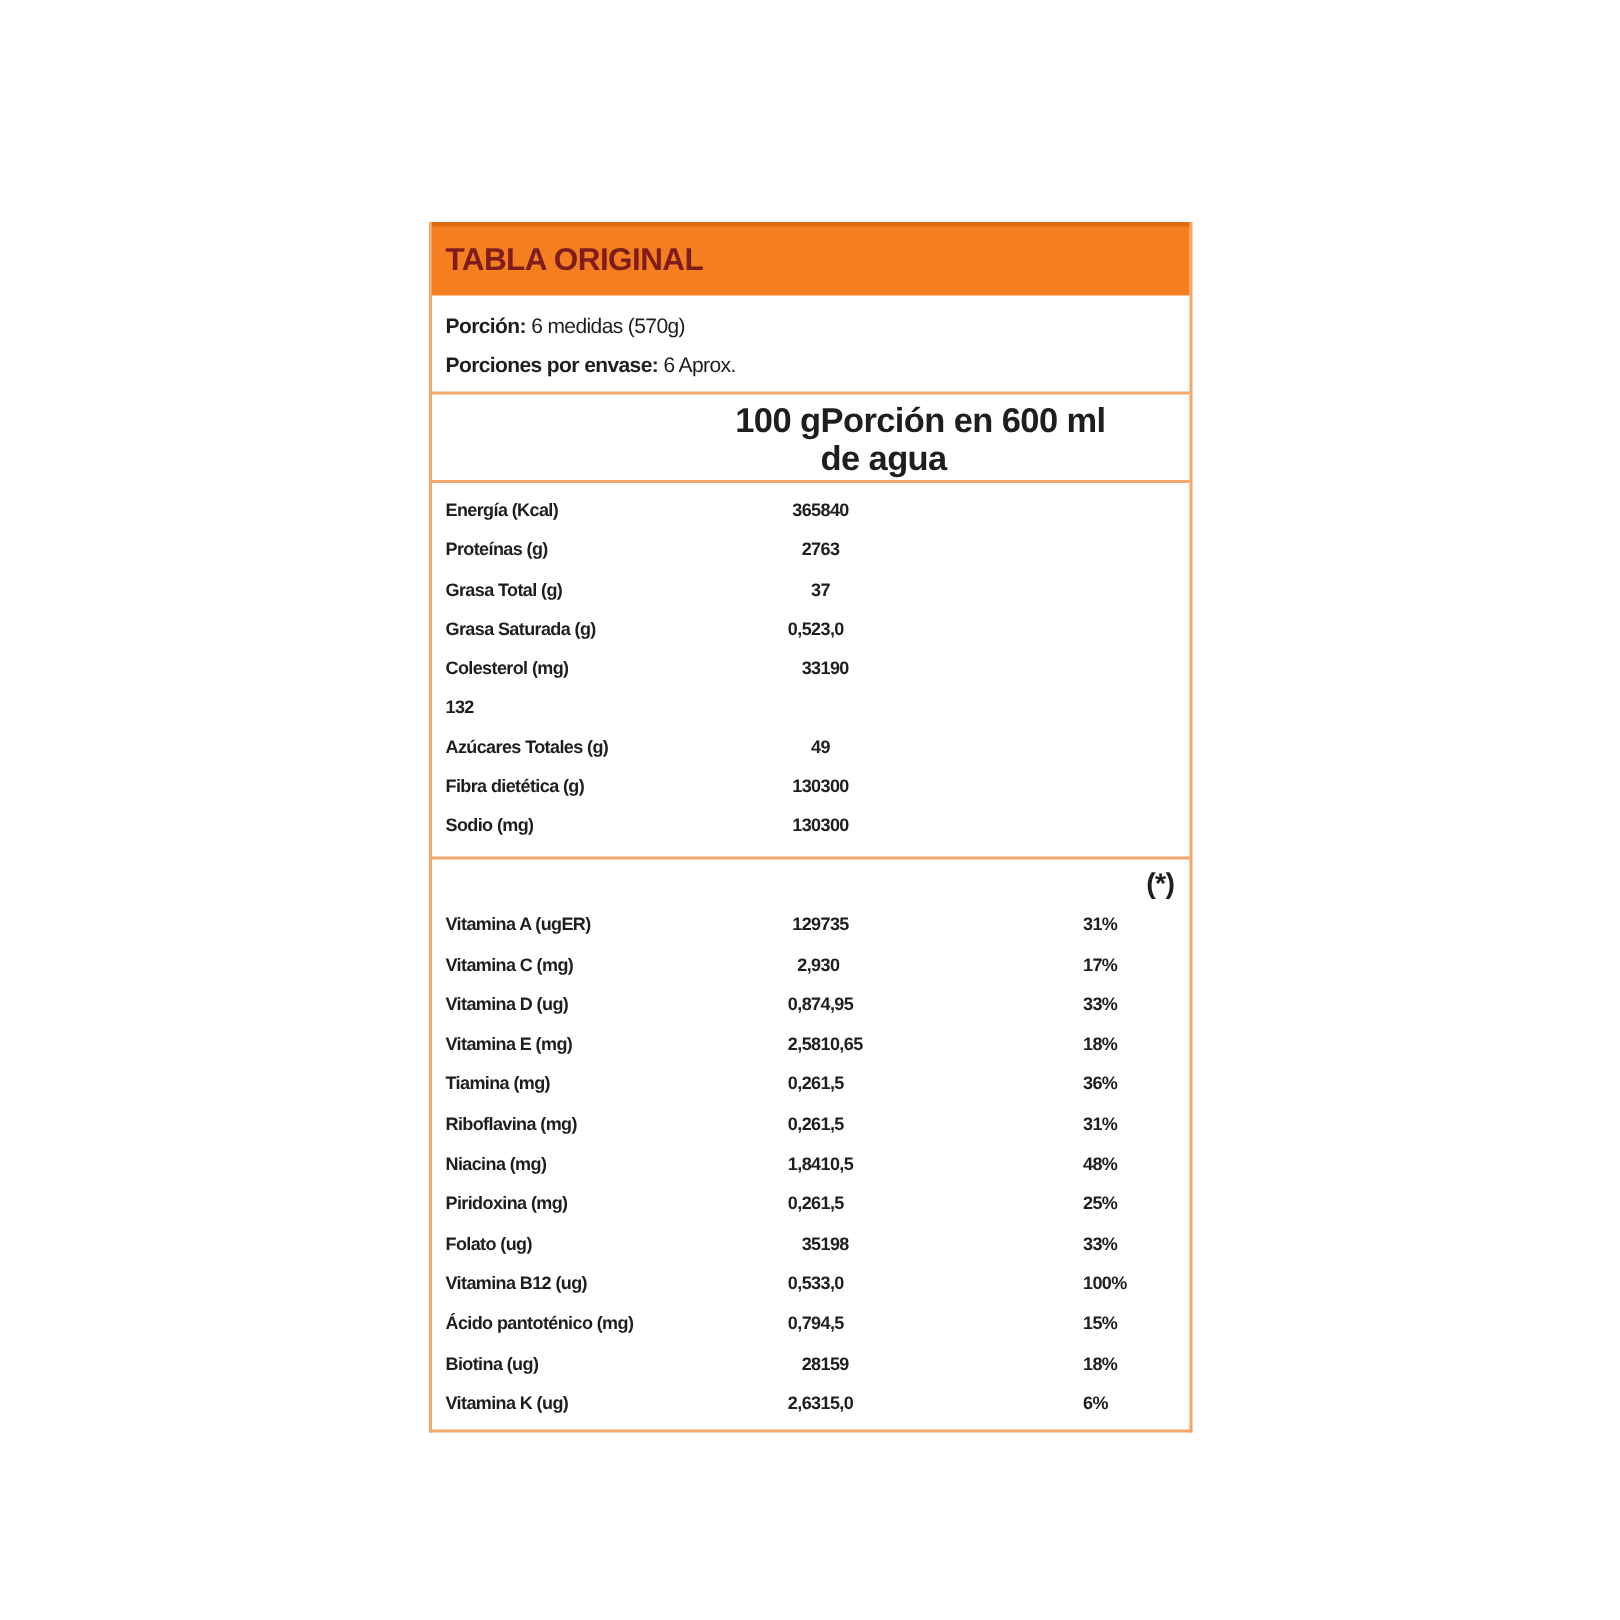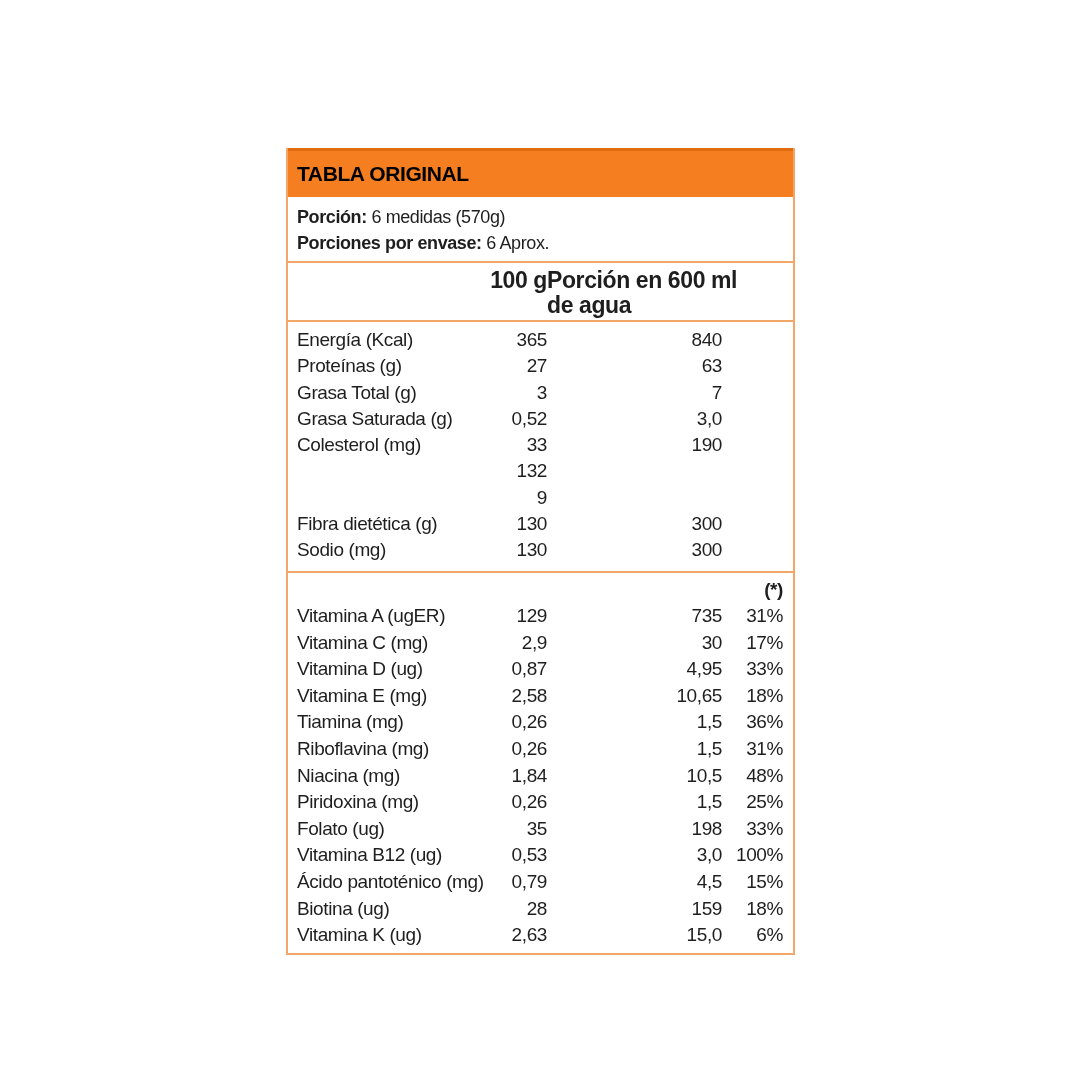--- a/index.html
+++ b/index.html
@@ -26,30 +26,30 @@
   }
   .title-bar{
     height:49px;
     background:var(--orange);
     border-top:3px solid var(--orange-dark);
     display:flex;
     align-items:center;
     padding-left:9px;
   }
   .title-bar .title{
-    color:#000000;
+    color:#7f1d1d;
     font-weight:700;
     font-size:21px;
   }
   .sec{ padding-left:9px; padding-right:10px; }
   .portion-sec{
     height:66px;
     border-bottom:2px solid var(--border);
     padding-top:7px;
-    font-size:18px;
+    font-size:14px;
     line-height:26px;
   }
   .portion-sec .b{ font-weight:700; }
   .colhead-sec{
     height:59px;
     border-bottom:2px solid var(--border);
     padding-top:5px;
     font-size:23px;
     font-weight:700;
     line-height:25px;
@@ -63,28 +63,28 @@
     border-bottom:2px solid var(--border);
     padding-top:5px;
   }
   .vit-sec{
     height:380px;
     padding-top:3px;
   }
   .row{
     display:grid;
     grid-template-columns:250px 175px 61px;
-    font-size:19px;
-    font-weight:400;
+    font-size:12px;
+    font-weight:700;
     line-height:26.3px;
     white-space:nowrap;
   }
   .vit-sec .row{ line-height:26.6px; }
   .row .cellA{ display:flex; justify-content:space-between; }
-  .row .v2, .row .v3{ text-align:right; }
+  .row .v2, .row .v3{ }
   .asterisk-row{
     font-size:19px;
     font-weight:700;
     line-height:27px;
     display:grid;
     grid-template-columns:250px 175px 61px;
   }
   .asterisk-row .v3{ text-align:right; }
 </style>
 </head>
@@ -155,20 +155,24 @@
         <div class="v2">190</div>
         <div class="v3"></div>
       </div>
 
       <div class="row">
         <div class="v2">132</div>
         <div class="v3"></div>
       </div>
 
       <div class="row">
+        <div class="cellA">
+          <span>Azúcares Totales (g)</span>
+          <span>4</span>
+        </div>
         <div class="v2">9</div>
         <div class="v3"></div>
       </div>
 
       <div class="row">
         <div class="cellA">
           <span>Fibra dietética (g)</span>
           <span>130</span>
         </div>
         <div class="v2">300</div>

